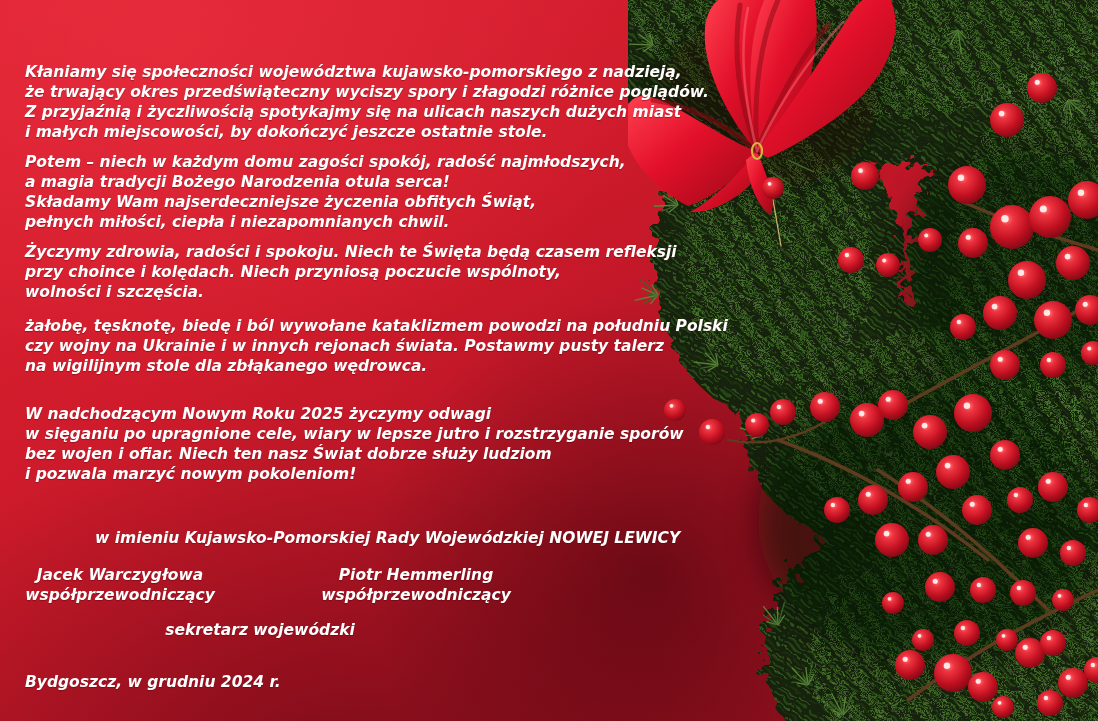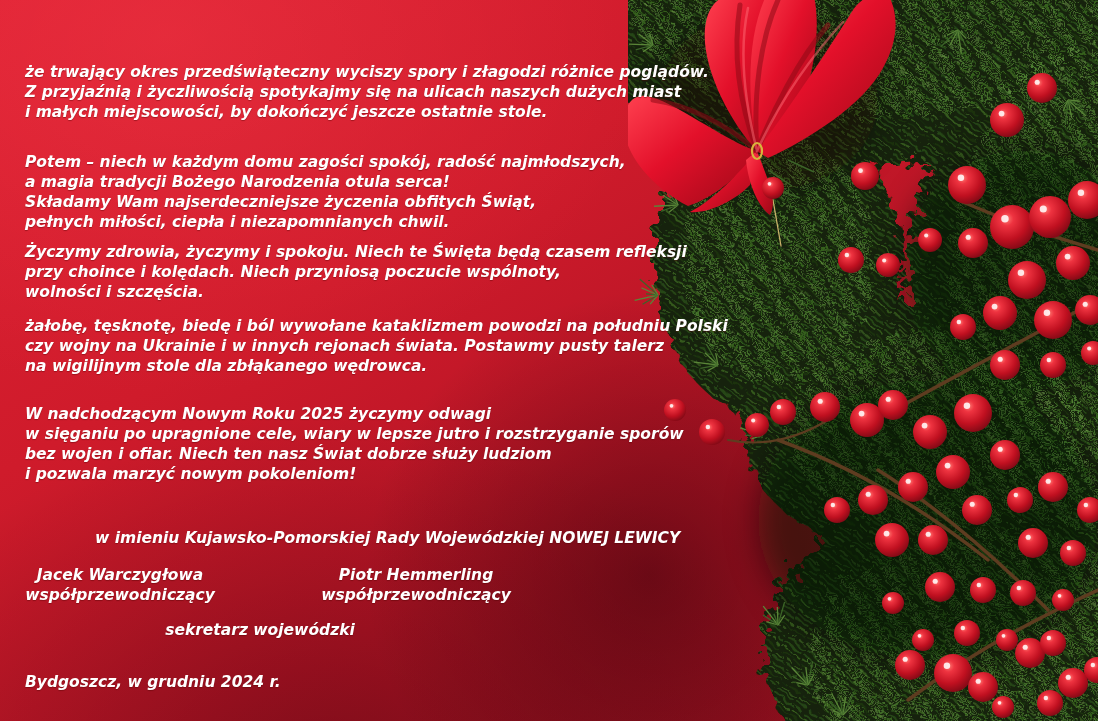--- a/index.html
+++ b/index.html
@@ -338,34 +338,35 @@
         <circle cx="375" cy="707" r="11" fill="url(#berryG)"></circle>
         <circle cx="371.48" cy="702.82" r="1.87" fill="#ffffff" opacity="0.85"></circle>
         <circle cx="469" cy="670" r="13" fill="url(#berryG)"></circle>
         <circle cx="464.84" cy="665.06" r="2.21" fill="#ffffff" opacity="0.85"></circle>
       </g>
   </svg>
 
   <div class="text-layer">
 
     <div class="para" style="top:62px">
+      <div class="ln">Kłaniamy się społeczności województwa kujawsko-pomorskiego z nadzieją,</div>
       <div class="ln">że trwający okres przedświąteczny wyciszy spory i złagodzi różnice poglądów.</div>
       <div class="ln">Z przyjaźnią i życzliwością spotykajmy się na ulicach naszych dużych miast</div>
       <div class="ln">i małych miejscowości, by dokończyć jeszcze ostatnie stole.</div>
     </div>
 
     <div class="para" style="top:152px">
       <div class="ln">Potem – niech w każdym domu zagości spokój, radość najmłodszych,</div>
       <div class="ln">a magia tradycji Bożego Narodzenia otula serca!</div>
       <div class="ln">Składamy Wam najserdeczniejsze życzenia obfitych Świąt,</div>
       <div class="ln">pełnych miłości, ciepła i niezapomnianych chwil.</div>
     </div>
 
     <div class="para" style="top:242px">
-      <div class="ln">Życzymy zdrowia, życzymy i spokoju. Niech te Święta będą czasem refleksji</div>
+      <div class="ln">Życzymy zdrowia, radości i spokoju. Niech te Święta będą czasem refleksji</div>
       <div class="ln">przy choince i kolędach. Niech przyniosą poczucie wspólnoty,</div>
       <div class="ln">wolności i szczęścia.</div>
     </div>
 
     <div class="para" style="top:316px">
       <div class="ln">żałobę, tęsknotę, biedę i ból wywołane kataklizmem powodzi na południu Polski</div>
       <div class="ln">czy wojny na Ukrainie i w innych rejonach świata. Postawmy pusty talerz</div>
       <div class="ln">na wigilijnym stole dla zbłąkanego wędrowca.</div>
     </div>
 

